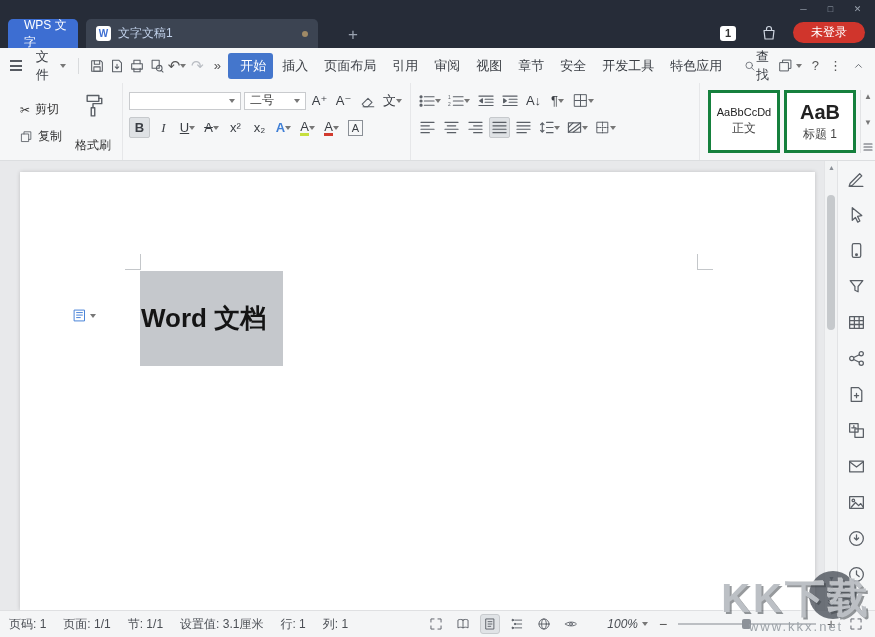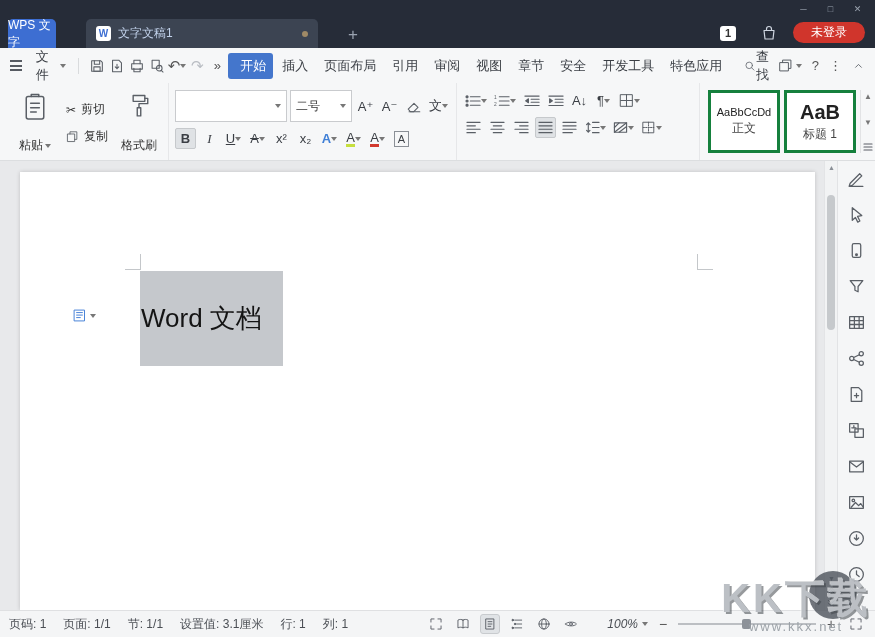--- a/index.html
+++ b/index.html
@@ -1,22 +1,22 @@
 <!DOCTYPE html>
 <html><head>
 <meta charset="utf-8">
 <style>
   *{margin:0;padding:0;box-sizing:border-box;font-family:"Liberation Sans","DejaVu Sans",sans-serif;}
   html,body{width:875px;height:637px;overflow:hidden;background:#e8e9eb;}
   .app{position:relative;width:875px;height:637px;overflow:hidden;background:#e8e9eb;}
 
   
   .titlebar{position:absolute;top:0;left:0;right:0;height:48px;background:#262c38;}
-  .wps-tab{position:absolute;left:8px;bottom:0;height:29px;width:48px;background:#3d6ed2;border-radius:5px 5px 0 0;
-    color:#fff;font-size:12px;display:flex;align-items:center;justify-content:center;cursor:pointer;}
+  .wps-tab{position:absolute;left:8px;bottom:0;height:29px;width:70px;background:#3d6ed2;border-radius:5px 5px 0 0;
+    color:#fff;font-size:12px;display:flex;align-items:center;justify-content:center;cursor:pointer;padding-left:16px;}
   .doc-tab{position:absolute;left:86px;bottom:0;height:29px;width:232px;background:#3c4452;border-radius:5px 5px 0 0;
     color:#c3d3ec;font-size:12px;display:flex;align-items:center;gap:7px;padding:0 10px;cursor:pointer;}
   .w-icon{width:15px;height:15px;background:#fff;border-radius:3px;color:#3d6ed2;font-weight:bold;font-size:10px;
     display:flex;align-items:center;justify-content:center;flex:0 0 auto;}
   .tab-dot{margin-left:auto;width:6px;height:6px;border-radius:50%;background:#a08a66;}
   .newtab-btn{position:absolute;left:348px;bottom:5px;color:#9aa3b0;font-size:17px;line-height:17px;cursor:pointer;}
   .win-controls{position:absolute;top:0;right:4px;display:flex;}
   .win-btn{width:27px;height:17px;color:#9aa3af;font-size:9px;display:flex;align-items:center;justify-content:center;cursor:pointer;}
   .tb-badge{position:absolute;right:139px;top:26px;background:#fff;color:#333;font-size:11px;font-weight:bold;
     border-radius:3px;padding:0 5px;height:15px;line-height:15px;cursor:pointer;}
@@ -46,21 +46,21 @@
   .ribbon{position:absolute;top:83px;left:0;right:0;height:78px;background:#f6f7f8;border-bottom:1px solid #dcdee0;
     display:flex;overflow:hidden;}
   .grp{display:flex;padding:7px 6px 4px 6px;}
   .grp-clip{padding-left:12px;}
   .bigbtn{display:flex;flex-direction:column;align-items:center;justify-content:space-between;width:46px;cursor:pointer;padding:2px 0;}
   .bigbtn .lbl{font-size:12px;color:#333;display:flex;align-items:center;gap:2px;}
   .cutcopy{display:flex;flex-direction:column;justify-content:center;gap:10px;margin:0 8px;font-size:12px;color:#333;}
   .ccrow{display:flex;align-items:center;gap:5px;cursor:pointer;}
   .vcol{display:flex;flex-direction:column;gap:6px;padding:7px 6px 4px 6px;border-left:1px solid #e6e7e9;}
   .rrow{display:flex;align-items:center;gap:3px;}
-  .combo{height:32px;border:1px solid #c9cbce;background:#fff;display:flex;align-items:center;justify-content:space-between;
+  .combo{height:18px;border:1px solid #c9cbce;background:#fff;display:flex;align-items:center;justify-content:space-between;
     padding:0 5px;font-size:12px;color:#333;cursor:pointer;}
   .combo-font{width:112px;}
   .combo-size{width:62px;}
   .ibtn{min-width:21px;height:21px;display:flex;align-items:center;justify-content:center;font-size:13px;color:#3a3e44;
     border-radius:2px;cursor:pointer;border:1px solid transparent;padding:0 1px;}
   .ibtn.pressed{background:#dfe2e5;border:1px solid #c6c9cc;}
   .bld{font-weight:bold;}
   .itl{font-style:italic;font-family:"Liberation Serif",serif;}
   .unl{text-decoration:underline;}
   .stk{text-decoration:line-through;}
@@ -79,21 +79,21 @@
     border-left:1px solid #e2e3e5;color:#777;font-size:8px;}
   .sarr{cursor:pointer;}
 
   
   .workspace{position:absolute;top:161px;left:0;right:0;bottom:27px;background:#e8e9eb;}
   .page{position:absolute;left:20px;top:11px;width:795px;bottom:0;background:#fff;box-shadow:0 0 4px rgba(0,0,0,.18);}
   .crop{position:absolute;width:16px;height:16px;}
   .crop-tl{left:105px;top:82px;border-right:1px solid #c4c7ca;border-bottom:1px solid #c4c7ca;}
   .crop-tr{left:677px;top:82px;border-left:1px solid #c4c7ca;border-bottom:1px solid #c4c7ca;}
   .selection{position:absolute;left:120px;top:99px;width:143px;height:95px;background:#c5c8cc;display:flex;align-items:center;}
-  .heading-text{font-size:26px;font-weight:normal;color:#141414;padding-left:1px;white-space:nowrap;}
+  .heading-text{font-size:26px;font-weight:bold;color:#141414;padding-left:1px;white-space:nowrap;}
   .style-widget{position:absolute;left:52px;top:136px;display:flex;align-items:center;gap:3px;cursor:pointer;}
 
   .vscroll{position:absolute;top:0;bottom:0;right:38px;width:13px;background:#f2f3f4;border-left:1px solid #e3e4e6;}
   .vthumb{position:absolute;left:2px;width:8px;top:34px;height:135px;background:#c6c9cc;border-radius:4px;cursor:pointer;}
   .varr{position:absolute;left:0;width:13px;height:12px;display:flex;align-items:center;justify-content:center;
     font-size:7px;color:#8a8f96;cursor:pointer;}
   .varr.up{top:0;}
   .varr.dn{bottom:26px;}
   .pagebtn{position:absolute;left:0;width:13px;height:13px;display:flex;align-items:center;justify-content:center;cursor:pointer;}
   .pagebtn.prev{bottom:13px;}
@@ -238,31 +238,20 @@
         <svg class="ic" width="13" height="13" viewBox="0 0 18 18">
           <path d="M5 11.5 9 7.5l4 4"></path>
         </svg>
       </div>
     </div>
   </div>
 
   <div class="ribbon">
 
     <div class="grp grp-clip">
-      <div class="bigbtn">
-        <svg class="ic" width="26" height="30" viewBox="0 0 20 24">
-          <rect x="3" y="3.5" width="14" height="18" rx="1.5"></rect>
-            <path d="M7 3.5V2h6v1.5"></path>
-            <path d="M6.5 9h7M6.5 12.5h7M6.5 16h4.5"></path>
-        </svg>
-        <span class="lbl">
-          <span>粘贴</span>
-          <span class="crt"></span>
-        </span>
-      </div>
       <div class="cutcopy">
         <div class="ccrow">
           <span>✂</span>
           <span>剪切</span>
         </div>
         <div class="ccrow">
           <svg class="ic" width="13" height="13" viewBox="0 0 18 18">
             <rect x="2.5" y="5.5" width="9.5" height="10.5"></rect>
               <path d="M5.5 5.5v-3h9.5v10.5h-3"></path>
           </svg>

